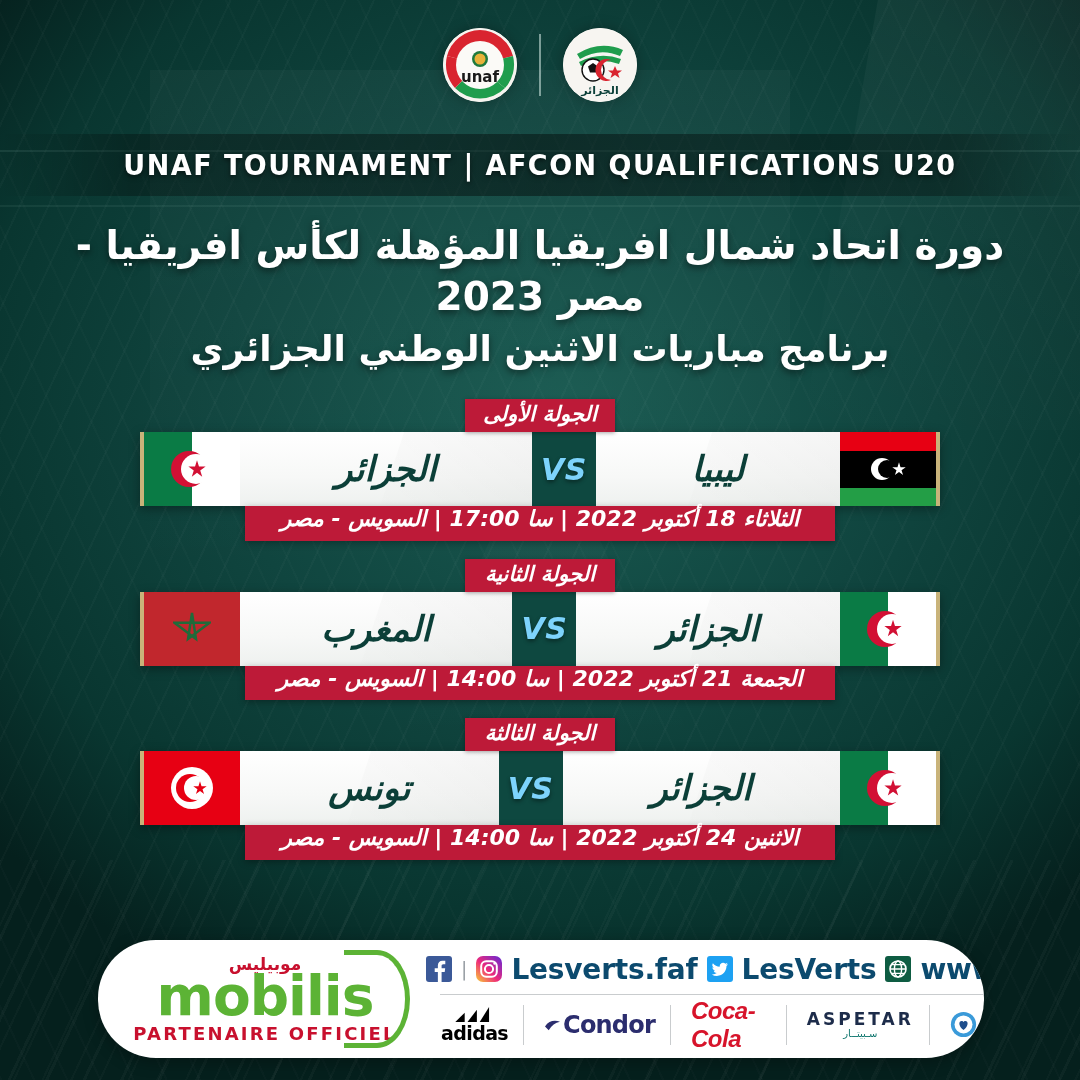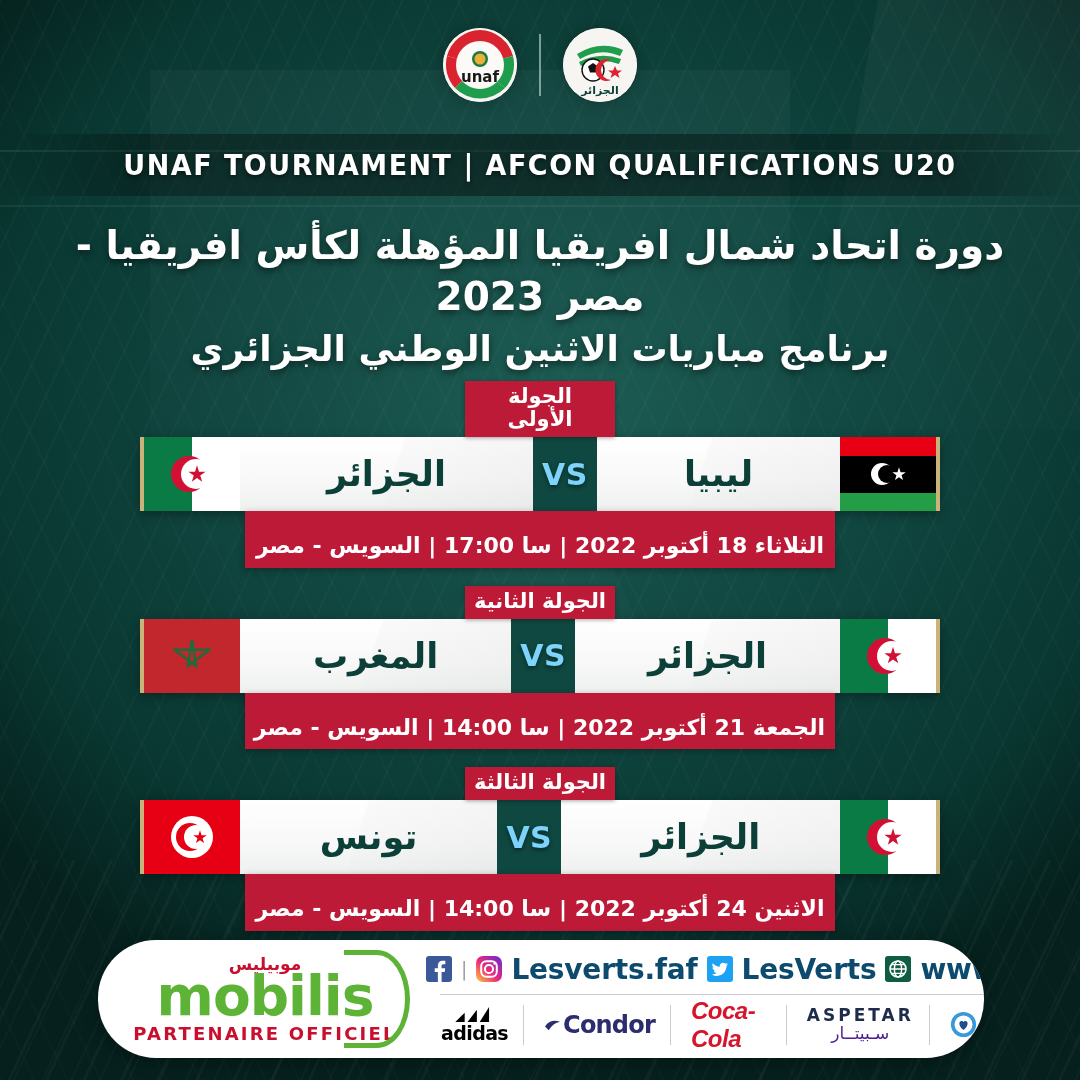--- a/index.html
+++ b/index.html
@@ -131,21 +131,21 @@
     color: #ffffff;
     font-size: 36px;
     font-weight: bold;
     line-height: 1.34;
     letter-spacing: 1px;
     text-shadow: 0 3px 7px rgba(0,0,0,0.5);
     margin-top: 2px;
   }
 
   
-  .matches { position: relative; margin-top: 8px; }
+  .matches { position: relative; margin-top: 26px; font-style: italic; }
 
   .match { position: relative; margin-bottom: 18px; }
 
   .round-badge {
     position: relative;
     width: 150px;
     margin: 0 auto;
     background: #bd1a38;
     color: #ffffff;
     direction: rtl;
@@ -224,21 +224,21 @@
   .detail-bar {
     position: relative;
     width: 590px;
     margin: 0 auto;
     background: #bd1a38;
     color: #ffffff;
     direction: rtl;
     text-align: center;
     font-size: 22px;
     font-weight: bold;
-    padding: 22px 10px 8px;
+    padding: 0 10px 8px;
     line-height: 1.2;
     box-shadow: 0 2px 7px rgba(0,0,0,0.32);
     white-space: nowrap;
   }
 
   
   .flag { position: absolute; inset: 0; }
 
   
   .flag-dz .half-g { position: absolute; left: 0; top: 0; width: 50%; height: 100%; background: #0a7b45; }
@@ -421,21 +421,21 @@
     padding: 0 15px;
     height: 40px;
   }
   .sponsor + .sponsor { border-left: 1px solid #c9ccce; padding-left: 20px; }
 
   .sp-adidas { color: #000; font-size: 19px; font-weight: bold; letter-spacing: -0.6px; display: flex; flex-direction: column; align-items: center; }
   .sp-condor { color: #2b2d6e; font-size: 24px; font-weight: bold; letter-spacing: -0.8px; display: flex; align-items: center; gap: 2px; }
   .sp-coke   { color: #d7142b; font-size: 24px; font-style: italic; font-weight: bold; font-family: Liberation Sans, sans-serif; letter-spacing: -0.5px; }
   .sp-aspetar { display: flex; flex-direction: column; align-items: center; line-height: 1.05; }
   .sp-aspetar .en { color: #1d2c4a; font-size: 17px; font-weight: bold; letter-spacing: 3px; }
-  .sp-aspetar .ar { color: #4c1d95; font-size: 17px; direction: rtl; letter-spacing: 1px; text-align: center; }
+  .sp-aspetar .ar { color: #0f766e; font-size: 10px; direction: rtl; letter-spacing: 1px; text-align: center; }
   .sp-alrayane { display: flex; align-items: center; gap: 6px; }
   .sp-alrayane .txt { display: flex; flex-direction: column; line-height: 1.05; }
   .sp-alrayane .t1 { color: #1f4e8c; font-size: 16px; font-weight: bold; letter-spacing: 0.4px; }
   .sp-alrayane .t2 { color: #5fa8d3; font-size: 14px; letter-spacing: 0.2px; }
 </style>
 </head>
 <body>
 
 <div id="poster">
 

